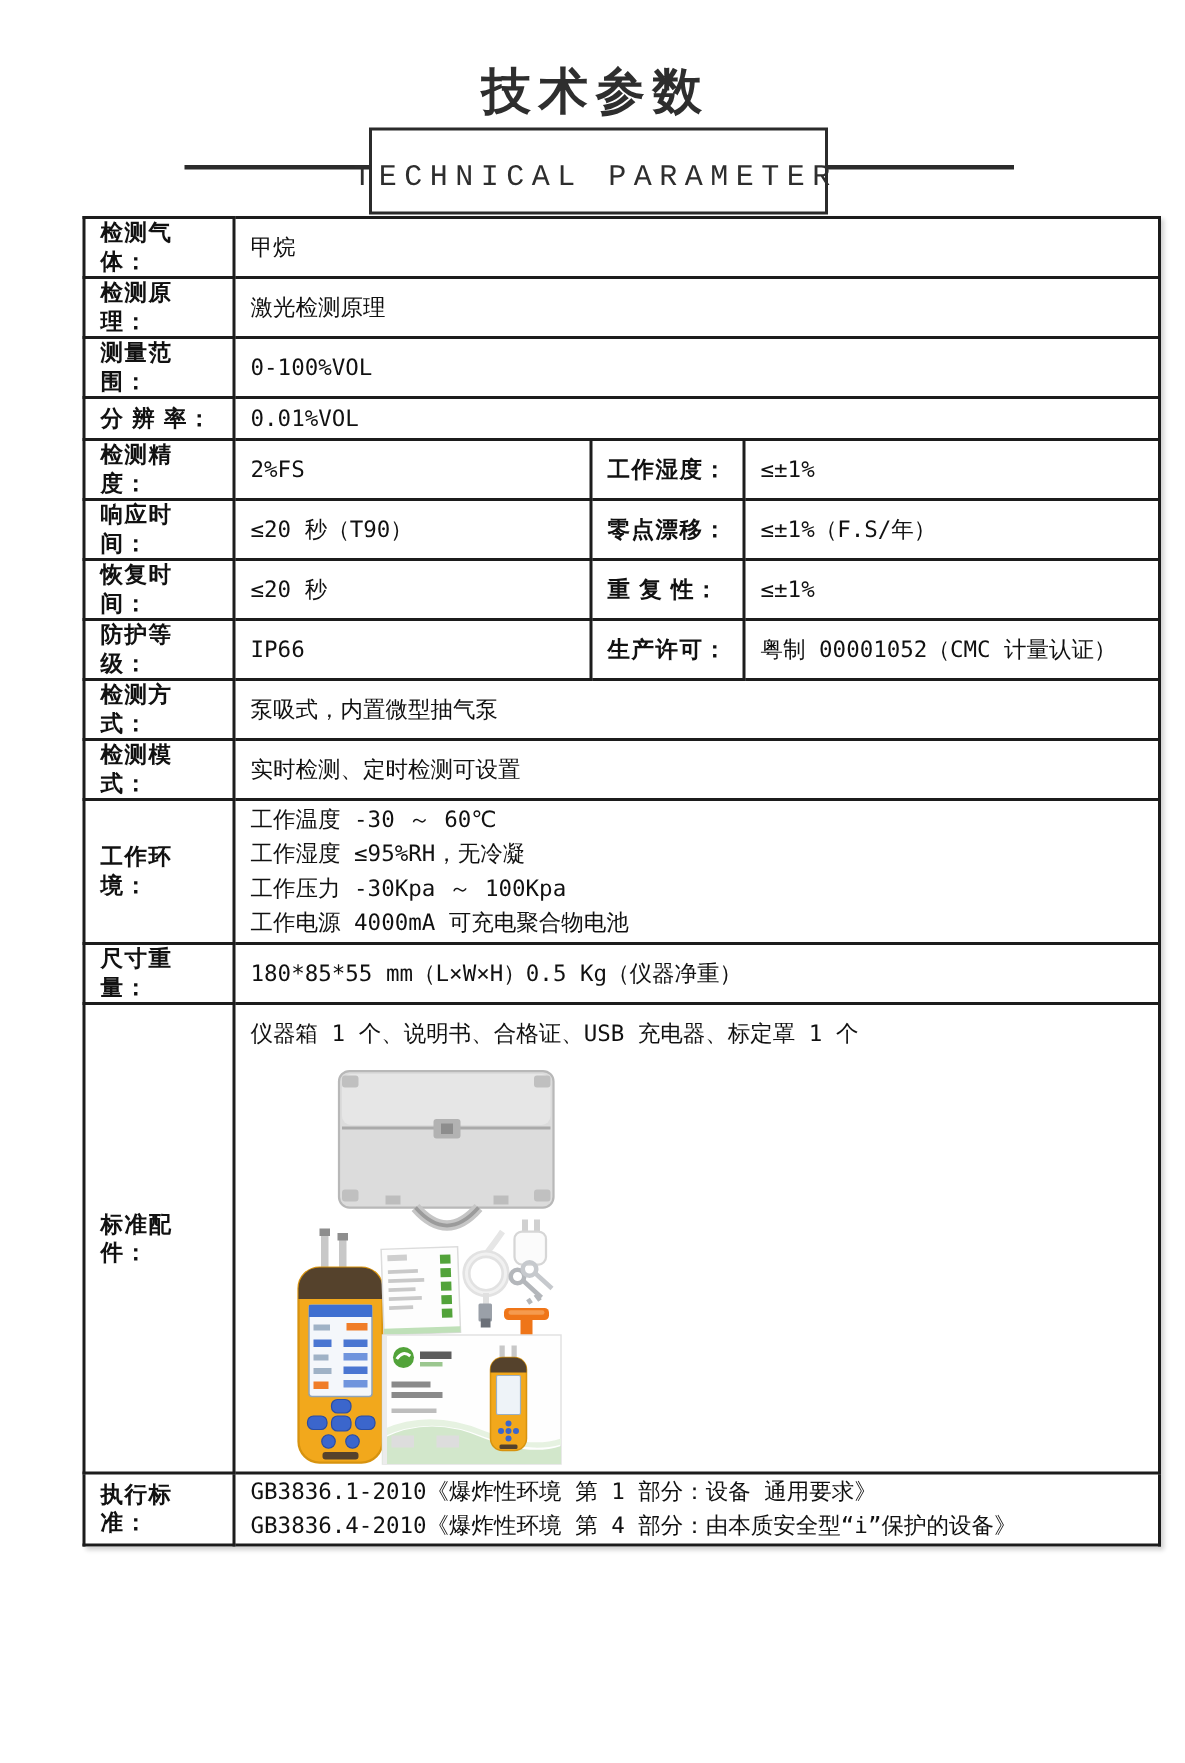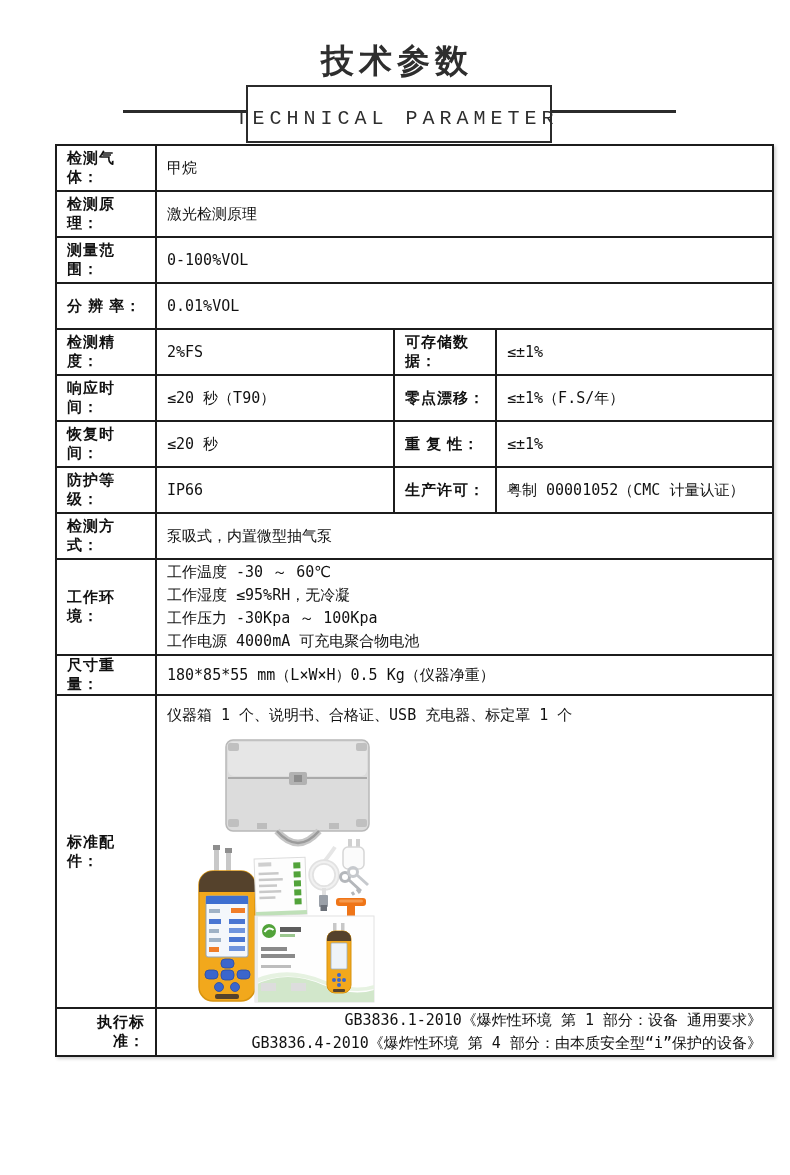--- a/index.html
+++ b/index.html
@@ -20,25 +20,25 @@
   .hdr-sub{position:absolute;left:397px;top:107px;transform:translateX(-50%);
     font-size:20px;font-weight:500;letter-spacing:5px;color:#2e2e2e;white-space:nowrap;z-index:2;font-family:Liberation Mono, monospace;}
   
   table.params{position:absolute;left:35px;top:144px;width:717px;
     border-collapse:collapse;table-layout:fixed;
     box-shadow:2px 2px 3px rgba(0,0,0,.18);margin-left:20px;}
   table.params td{border:2px solid #1c1c1c;padding:0 10px;font-size:15px;
     vertical-align:middle;overflow:hidden;}
   td.l{font-weight:700;letter-spacing:1px;color:#111;}
   td.v{font-family:"DejaVu Sans Mono","DejaVu Sans",monospace;font-weight:400;color:#111;}
-  tr.r{height:46px;}
+  tr.r{height:28px;}
   tr.env{height:96px;}
   tr.size{height:31px;}
   tr.acc{height:313px;}
-  tr.std{height:42px;text-align:right;}
+  tr.std{height:42px;}
   .mline{line-height:23px;white-space:nowrap;}
   td.acc-cell{vertical-align:top;padding:6px 0 0 10px;}
   .acc-text{line-height:24px;margin:2px 0 0 0;}
   .kit-photo{display:block;margin:8px 0 0 28px;}
 </style>
 </head>
 <body>
 
 <div class="hdr-line left"></div>
 <div class="hdr-line right"></div>
@@ -68,21 +68,21 @@
     <td class="v" colspan="3">0-100%VOL</td>
   </tr>
   <tr class="r">
     <td class="l">分 辨 率：</td>
     <td class="v" colspan="3">0.01%VOL</td>
   </tr>
 
   <tr class="r">
     <td class="l">检测精度：</td>
     <td class="v">2%FS</td>
-    <td class="l">可存储数据：</td>
+    <td class="l">工作湿度：</td>
     <td class="v">≤±1%</td>
   </tr>
   <tr class="r">
     <td class="l">响应时间：</td>
     <td class="v">≤20 秒（T90）</td>
     <td class="l">零点漂移：</td>
     <td class="v">≤±1%（F.S/年）</td>
   </tr>
   <tr class="r">
     <td class="l">恢复时间：</td>
@@ -93,20 +93,24 @@
   <tr class="r">
     <td class="l">防护等级：</td>
     <td class="v">IP66</td>
     <td class="l">生产许可：</td>
     <td class="v">粤制 00001052（CMC 计量认证）</td>
   </tr>
 
   <tr class="r">
     <td class="l">检测方式：</td>
     <td class="v" colspan="3">泵吸式，内置微型抽气泵</td>
+  </tr>
+  <tr class="r">
+    <td class="l">检测模式：</td>
+    <td class="v" colspan="3">实时检测、定时检测可设置</td>
   </tr>
 
   <tr class="env">
     <td class="l">工作环境：</td>
     <td class="v" colspan="3">
       <div class="mline">工作温度 -30 ～ 60℃</div>
       <div class="mline">工作湿度 ≤95%RH，无冷凝</div>
       <div class="mline">工作压力 -30Kpa ～ 100Kpa</div>
       <div class="mline">工作电源 4000mA 可充电聚合物电池</div>
     </td>

